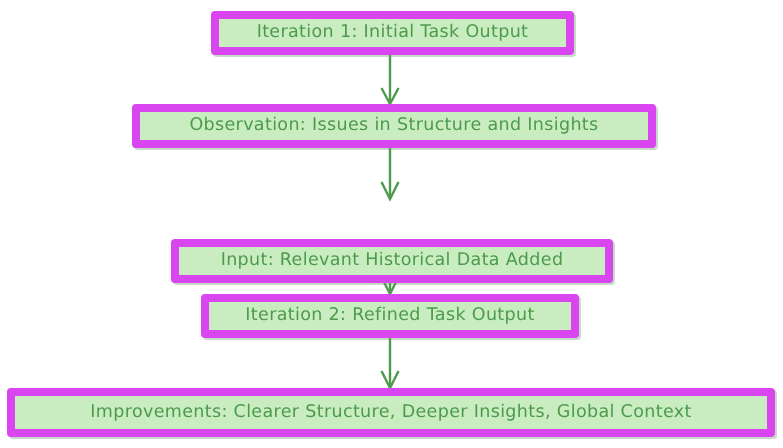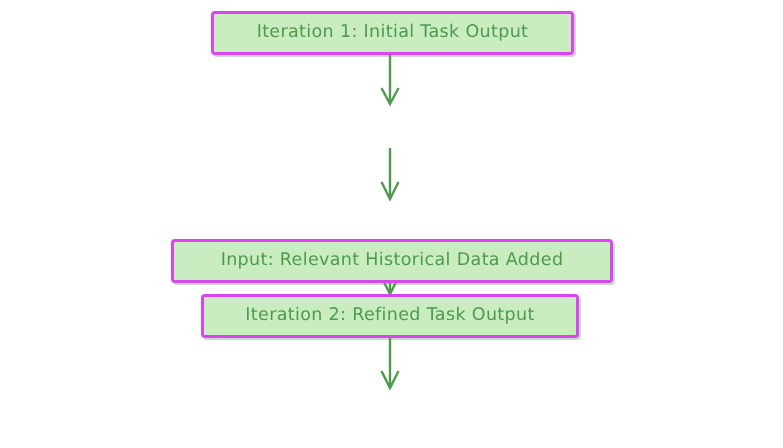--- a/index.html
+++ b/index.html
@@ -23,21 +23,21 @@
     left: 0;
     top: 0;
     width: 783px;
     height: 448px;
     pointer-events: none;
   }
   .node {
     position: absolute;
     box-sizing: border-box;
     background: #c9edc1;
-    border: 3px solid #d946ef;
+    border: 8px solid #d946ef;
     border-radius: 4px;
     display: flex;
     align-items: center;
     justify-content: center;
     box-shadow: 2px 2px 0 0 rgba(110,160,110,0.38);
   }
   .node-label {
     color: #4d9a4d;
     font-family: "DejaVu Sans", sans-serif;
     font-size: 17.5px;
@@ -81,23 +81,29 @@
         <path d="M 390 338 L 390 386"></path>
         <path d="M 381.5 371 L 390 388 L 398.5 371" stroke-width="2.4"></path>
       </g>
     </g>
   </svg>
 
   <div class="node" id="node-0">
     <span class="node-label">Iteration 1: Initial Task Output</span>
   </div>
 
+  <div class="node" id="node-1">
+    <span class="node-label">Observation: Issues in Structure and Insights</span>
+  </div>
 
   <div class="node" id="node-2">
     <span class="node-label">Input: Relevant Historical Data Added</span>
   </div>
 
   <div class="node" id="node-3">
     <span class="node-label">Iteration 2: Refined Task Output</span>
   </div>
 
+  <div class="node" id="node-4">
+    <span class="node-label">Improvements: Clearer Structure, Deeper Insights, Global Context</span>
+  </div>
 
 </div>
 
 </body></html>

